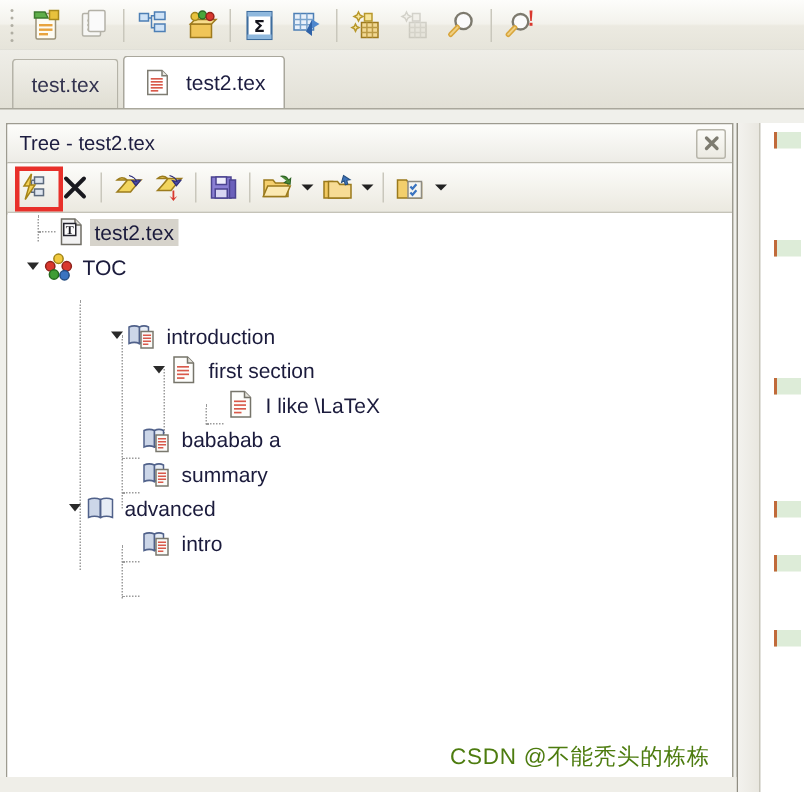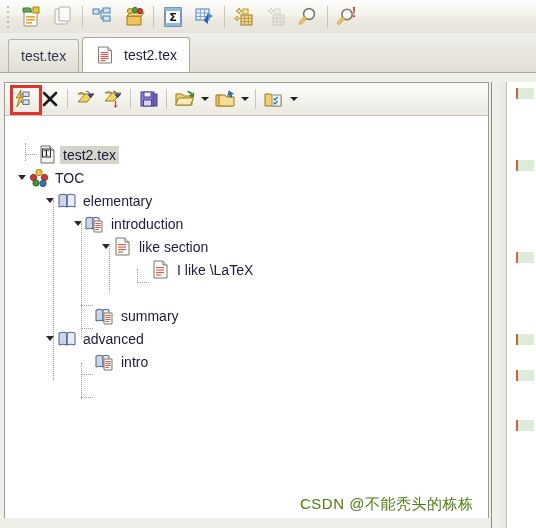--- a/index.html
+++ b/index.html
@@ -221,20 +221,28 @@
           <rect x="3.5" y="14" width="5" height="1.1"></rect>
         </g>
       </svg>
     </span>
     <span>test2.tex</span>
   </div>
 </div>
 
 <div id="tree-panel">
 
+  <div id="tree-caption">
+    <span class="ttl">Tree - test2.tex</span>
+    <span class="closebox">
+      <svg width="11" height="11" viewBox="0 0 11 11">
+        <path d="M2 2 L9 9 M9 2 L2 9" stroke="#7d7b70" stroke-width="2.2" stroke-linecap="round"></path>
+      </svg>
+    </span>
+  </div>
 
   <div id="tree-toolbar">
     <div class="ttbtn">
       <svg width="22" height="22" viewBox="0 0 22 22">
         <rect x="11" y="4" width="6" height="4.4" fill="#dfe6ef" stroke="#5c6a7d"></rect>
         <rect x="11" y="12" width="6" height="4.4" fill="#dfe6ef" stroke="#5c6a7d"></rect>
         <path d="M9 6.2 h2 M9 6.2 v8 h2" fill="none" stroke="#5c6a7d"></path>
         <path d="M9 2 l-5 8 l3.4 0 l-2.6 9 l6.5 -9.6 l-3.4 0 z" fill="#f4d157" stroke="#a58418" stroke-width="1"></path>
       </svg>
     </div>
@@ -346,33 +354,20 @@
           <circle cx="10" cy="4.5" r="3.1" fill="#f0c93f" stroke="#a08415"></circle>
           <circle cx="4.5" cy="9.5" r="3.1" fill="#d9382e" stroke="#8f231c"></circle>
           <circle cx="15.5" cy="9.5" r="3.1" fill="#d9382e" stroke="#8f231c"></circle>
           <circle cx="7" cy="15" r="3.1" fill="#3f9d35" stroke="#256b1e"></circle>
           <circle cx="14" cy="15.5" r="3.1" fill="#3a74c0" stroke="#244d82"></circle>
         </svg>
       </span>
       <span class="lbl">TOC</span>
     </div>
 
-    <div class="row" style="left:38px;top:46px;">
-      <span class="twisty">
-          <b></b>
-        </span>
-      <span class="ico">
-        <svg width="20" height="20" viewBox="0 0 20 20">
-          <path d="M2 4 q4 -1.6 8 0 v12 q-4 -1.6 -8 0 z" fill="#ccd6e8" stroke="#50618a"></path>
-          <path d="M10 4 q4 -1.6 8 0 v12 q-4 -1.6 -8 0 z" fill="#e7edf6" stroke="#50618a"></path>
-          <path d="M10 4 v12" stroke="#50618a"></path>
-        </svg>
-      </span>
-      <span class="lbl">elementary</span>
-    </div>
 
     <div class="row" style="left:66px;top:69px;">
       <span class="twisty">
           <b></b>
         </span>
       <span class="ico">
         <svg width="20" height="20" viewBox="0 0 20 20">
           <path d="M1 4 q3.5 -1.5 7 0 v11 q-3.5 -1.5 -7 0 z" fill="#ccd6e8" stroke="#50618a"></path>
           <path d="M8 4 q3 -1.5 6 0 v11 q-3 -1.5 -6 0 z" fill="#e7edf6" stroke="#50618a"></path>
           <path d="M9 7 h8 v11 h-8 z" fill="#fbfbf8" stroke="#7a786e"></path>
@@ -396,85 +391,101 @@
           <path d="M2 1 h9 l4 4 v13 h-13 z" fill="#fdfdfb" stroke="#76746a"></path>
           <path d="M11 1 v4 h4" fill="#e5e3db" stroke="#76746a"></path>
           <g fill="#d9594a">
             <rect x="4" y="7" width="8" height="1.1"></rect>
             <rect x="4" y="9.5" width="8" height="1.1"></rect>
             <rect x="4" y="12" width="8" height="1.1"></rect>
             <rect x="4" y="14.5" width="5" height="1.1"></rect>
           </g>
         </svg>
       </span>
-      <span class="lbl">like section</span>
+      <span class="lbl">first section</span>
     </div>
 
     <div class="row" style="left:146px;top:115px;">
       <span class="ico">
         <svg width="18" height="19" viewBox="0 0 18 19">
           <path d="M2 1 h9 l4 4 v13 h-13 z" fill="#fdfdfb" stroke="#76746a"></path>
           <path d="M11 1 v4 h4" fill="#e5e3db" stroke="#76746a"></path>
           <g fill="#d9594a">
             <rect x="4" y="7" width="8" height="1.1"></rect>
             <rect x="4" y="9.5" width="8" height="1.1"></rect>
             <rect x="4" y="12" width="8" height="1.1"></rect>
             <rect x="4" y="14.5" width="5" height="1.1"></rect>
           </g>
         </svg>
       </span>
       <span class="lbl">I like \LaTeX</span>
     </div>
 
-
-    <div class="row" style="left:90px;top:161px;justify-content:space-between;">
+    <div class="row" style="left:90px;top:138px;">
       <span class="ico">
         <svg width="20" height="20" viewBox="0 0 20 20">
           <path d="M1 4 q3.5 -1.5 7 0 v11 q-3.5 -1.5 -7 0 z" fill="#ccd6e8" stroke="#50618a"></path>
           <path d="M8 4 q3 -1.5 6 0 v11 q-3 -1.5 -6 0 z" fill="#e7edf6" stroke="#50618a"></path>
           <path d="M9 7 h8 v11 h-8 z" fill="#fbfbf8" stroke="#7a786e"></path>
           <g fill="#d9594a">
             <rect x="10.3" y="9" width="5.4" height="1"></rect>
             <rect x="10.3" y="11" width="5.4" height="1"></rect>
             <rect x="10.3" y="13" width="5.4" height="1"></rect>
             <rect x="10.3" y="15" width="3.6" height="1"></rect>
           </g>
         </svg>
       </span>
-      <span class="lbl">summary</span>
-    </div>
-
-    <div class="row" style="left:38px;top:184px;">
-      <span class="twisty">
-          <b></b>
-        </span>
-      <span class="ico">
-        <svg width="20" height="20" viewBox="0 0 20 20">
-          <path d="M2 4 q4 -1.6 8 0 v12 q-4 -1.6 -8 0 z" fill="#ccd6e8" stroke="#50618a"></path>
-          <path d="M10 4 q4 -1.6 8 0 v12 q-4 -1.6 -8 0 z" fill="#e7edf6" stroke="#50618a"></path>
-          <path d="M10 4 v12" stroke="#50618a"></path>
-        </svg>
-      </span>
-      <span class="lbl">advanced</span>
-    </div>
-
-    <div class="row" style="left:90px;top:207px;">
+      <span class="lbl">bababab a</span>
+    </div>
+
+    <div class="row" style="left:90px;top:161px;justify-content:space-between;">
       <span class="ico">
         <svg width="20" height="20" viewBox="0 0 20 20">
           <path d="M1 4 q3.5 -1.5 7 0 v11 q-3.5 -1.5 -7 0 z" fill="#ccd6e8" stroke="#50618a"></path>
           <path d="M8 4 q3 -1.5 6 0 v11 q-3 -1.5 -6 0 z" fill="#e7edf6" stroke="#50618a"></path>
           <path d="M9 7 h8 v11 h-8 z" fill="#fbfbf8" stroke="#7a786e"></path>
           <g fill="#d9594a">
             <rect x="10.3" y="9" width="5.4" height="1"></rect>
             <rect x="10.3" y="11" width="5.4" height="1"></rect>
             <rect x="10.3" y="13" width="5.4" height="1"></rect>
             <rect x="10.3" y="15" width="3.6" height="1"></rect>
           </g>
         </svg>
       </span>
+      <span class="lbl">summary</span>
+    </div>
+
+    <div class="row" style="left:38px;top:184px;">
+      <span class="twisty">
+          <b></b>
+        </span>
+      <span class="ico">
+        <svg width="20" height="20" viewBox="0 0 20 20">
+          <path d="M2 4 q4 -1.6 8 0 v12 q-4 -1.6 -8 0 z" fill="#ccd6e8" stroke="#50618a"></path>
+          <path d="M10 4 q4 -1.6 8 0 v12 q-4 -1.6 -8 0 z" fill="#e7edf6" stroke="#50618a"></path>
+          <path d="M10 4 v12" stroke="#50618a"></path>
+        </svg>
+      </span>
+      <span class="lbl">advanced</span>
+    </div>
+
+    <div class="row" style="left:90px;top:207px;">
+      <span class="ico">
+        <svg width="20" height="20" viewBox="0 0 20 20">
+          <path d="M1 4 q3.5 -1.5 7 0 v11 q-3.5 -1.5 -7 0 z" fill="#ccd6e8" stroke="#50618a"></path>
+          <path d="M8 4 q3 -1.5 6 0 v11 q-3 -1.5 -6 0 z" fill="#e7edf6" stroke="#50618a"></path>
+          <path d="M9 7 h8 v11 h-8 z" fill="#fbfbf8" stroke="#7a786e"></path>
+          <g fill="#d9594a">
+            <rect x="10.3" y="9" width="5.4" height="1"></rect>
+            <rect x="10.3" y="11" width="5.4" height="1"></rect>
+            <rect x="10.3" y="13" width="5.4" height="1"></rect>
+            <rect x="10.3" y="15" width="3.6" height="1"></rect>
+          </g>
+        </svg>
+      </span>
       <span class="lbl">intro</span>
     </div>
 
 
   </div>
 </div>
 
 <div id="editor-strip">
   <div id="strip-gutter"></div>
   <div class="codebit" style="top:6px;"></div>

